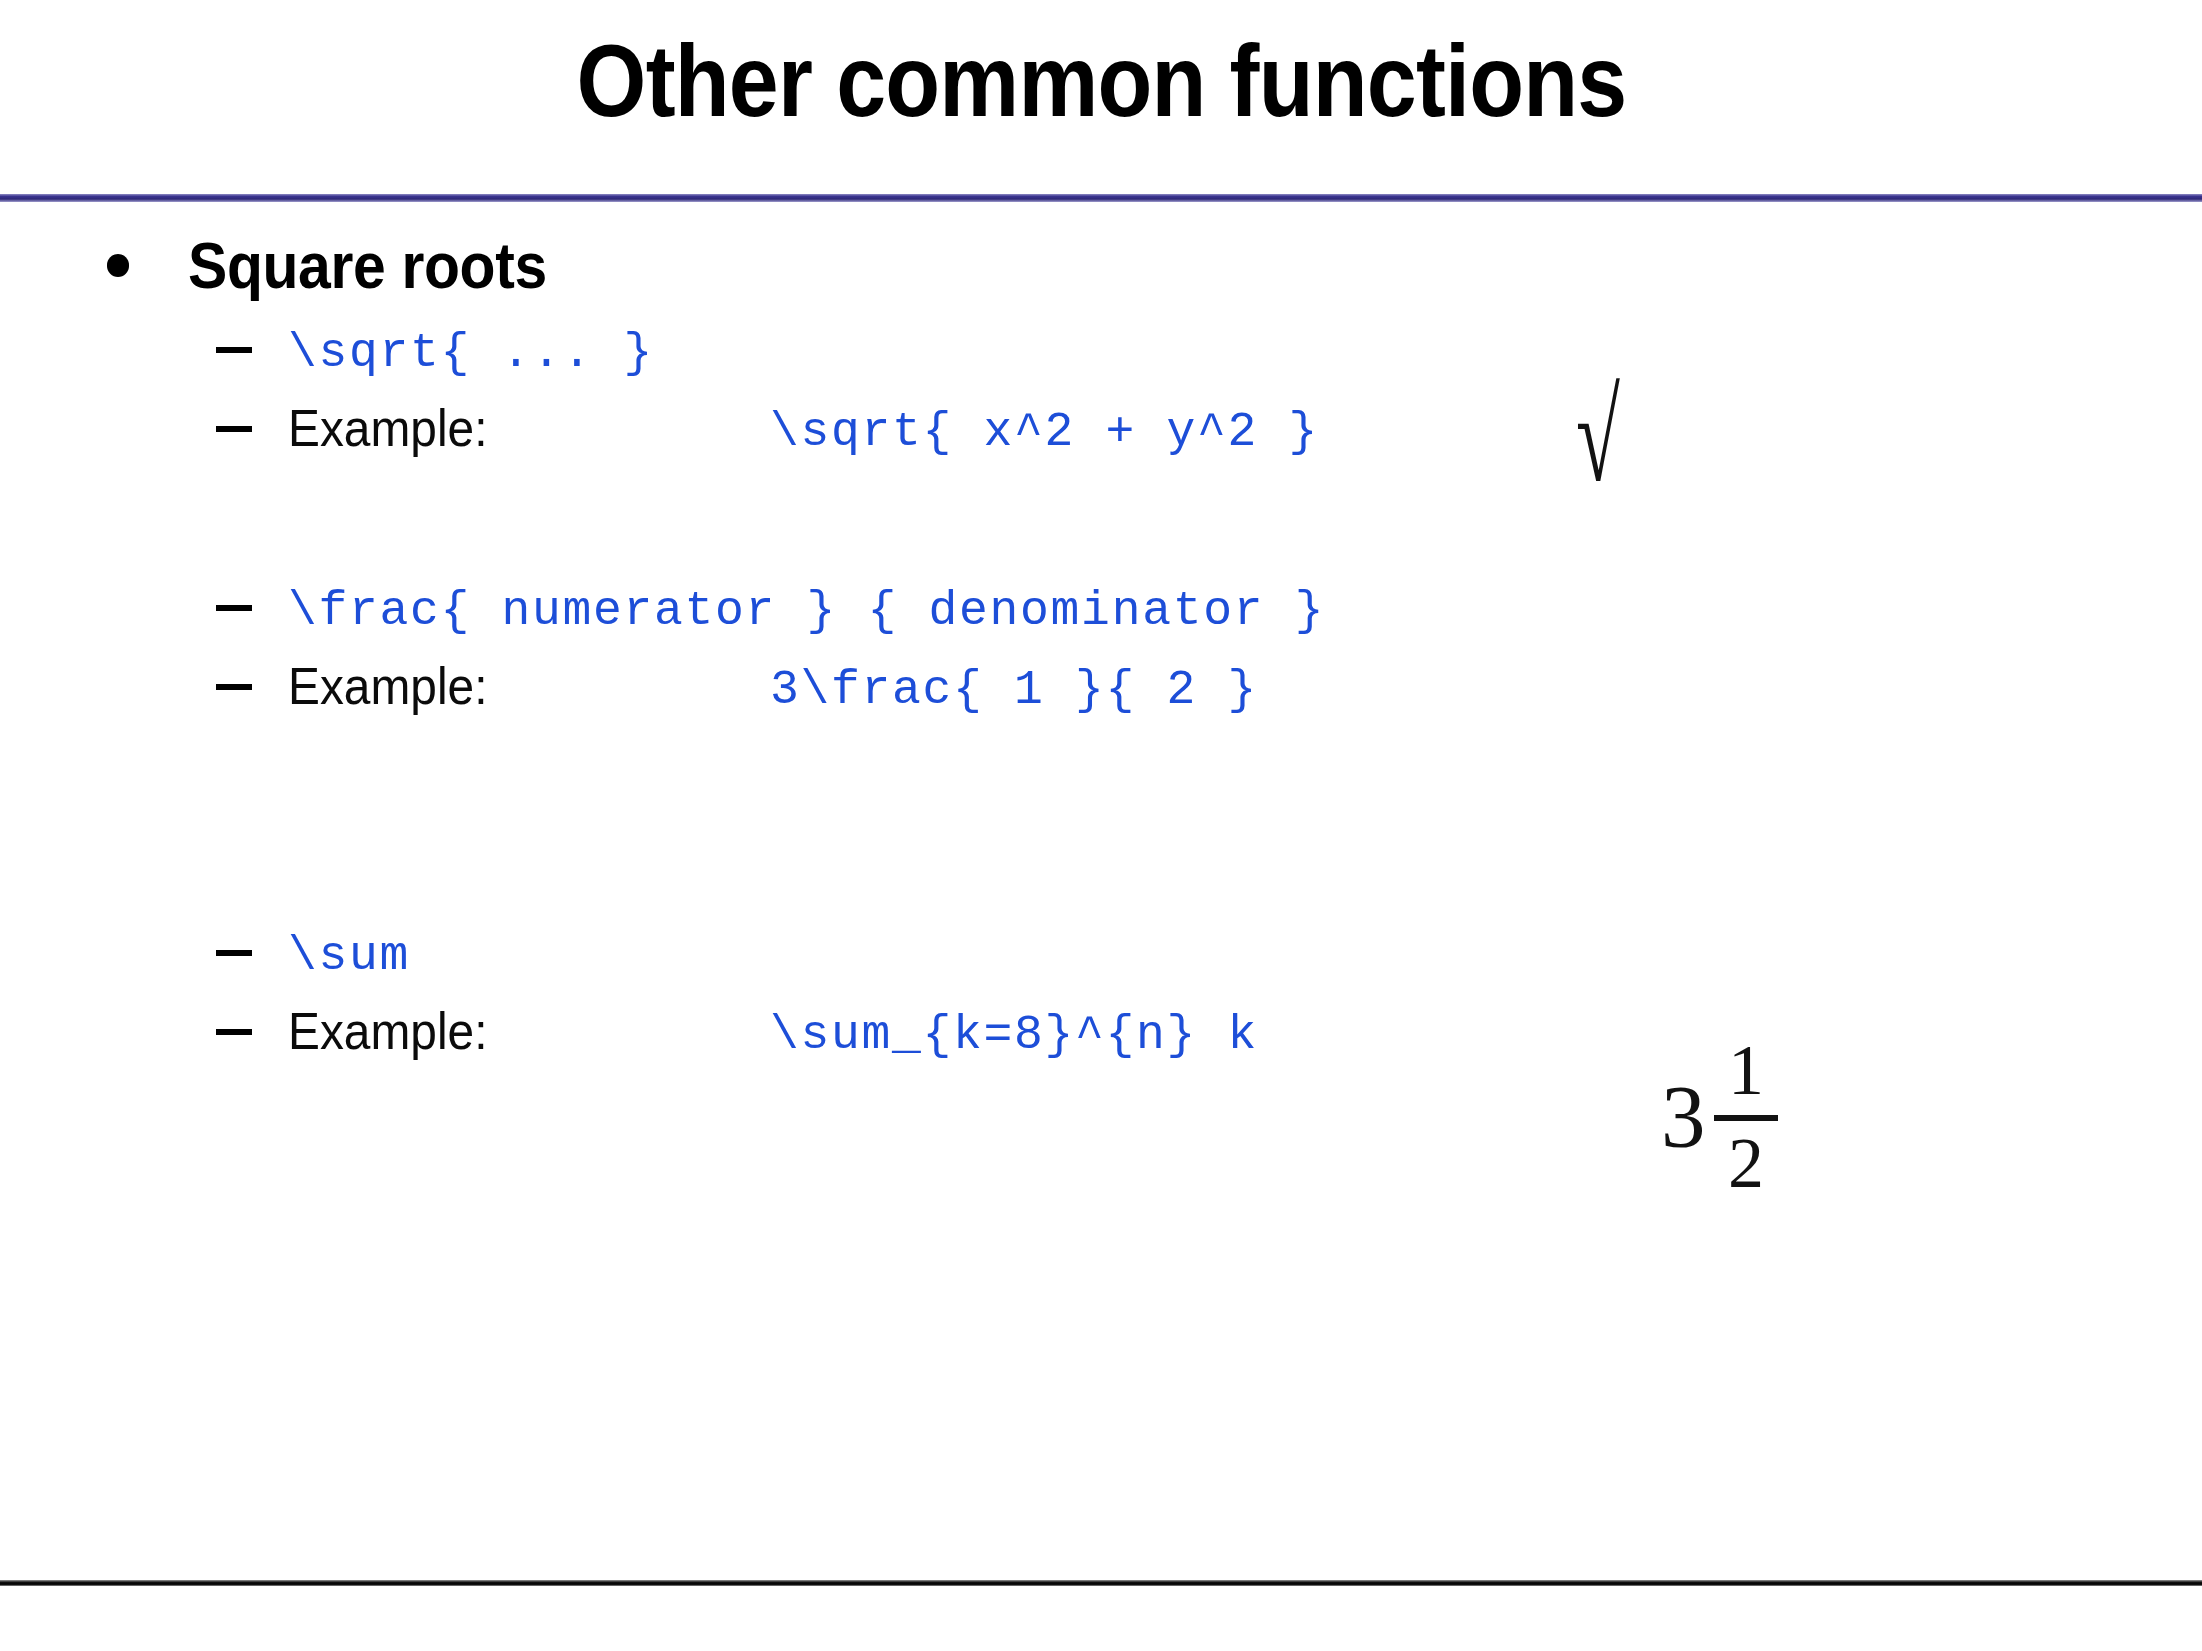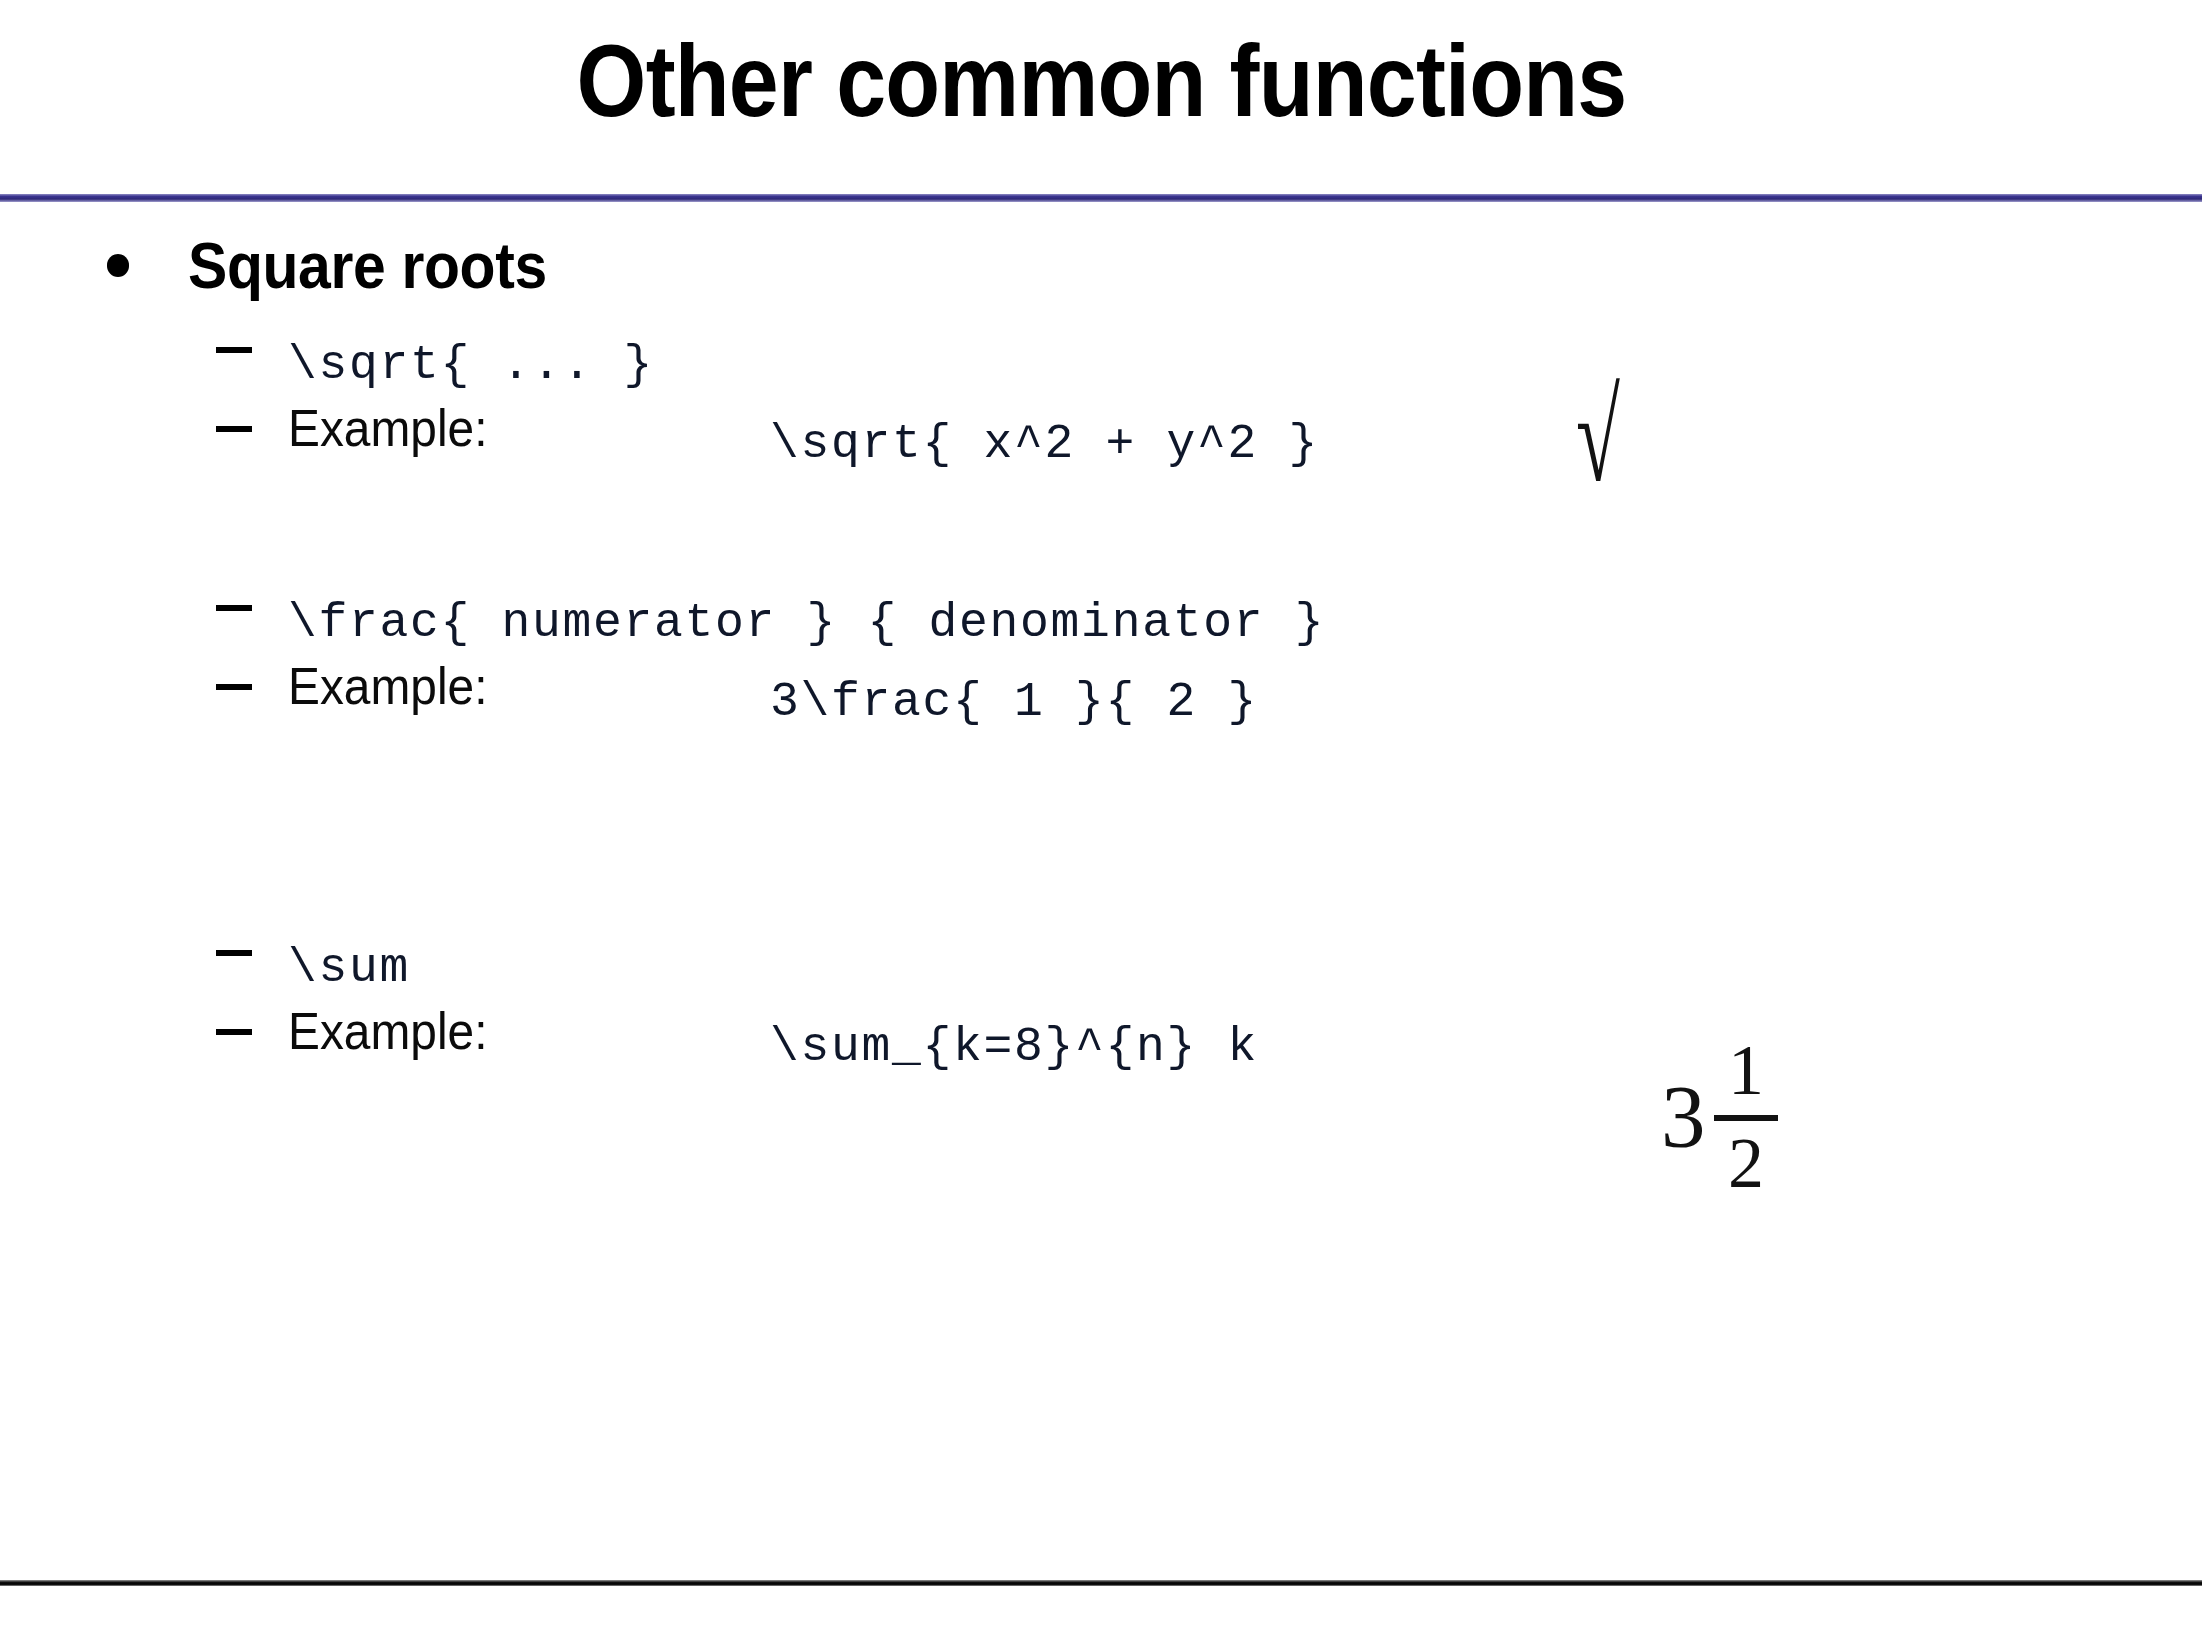--- a/index.html
+++ b/index.html
@@ -137,27 +137,27 @@
     font-weight: normal;
     font-size: 52px;
     line-height: 76px;
     color: #0b0b0b;
     transform: scaleX(0.92);
     transform-origin: 0 50%;
     white-space: nowrap;
   }
   .l2-code {
     position: absolute;
-    top: 16px;
+    top: 4px;
     font-family: "Liberation Mono", "DejaVu Sans Mono", monospace;
     font-weight: normal;
     font-size: 48px;
     line-height: 76px;
     letter-spacing: 1.7px;
-    color: #0f172a;
+    color: #1d4ed8;
     white-space: pre;
   }
   .code-at-label { left: 248px; }
   .code-at-example { left: 730px; text-align: right; }
 
   
   .math {
     position: absolute;
     font-family: "Liberation Serif", "DejaVu Serif", serif;
     color: #121212;

